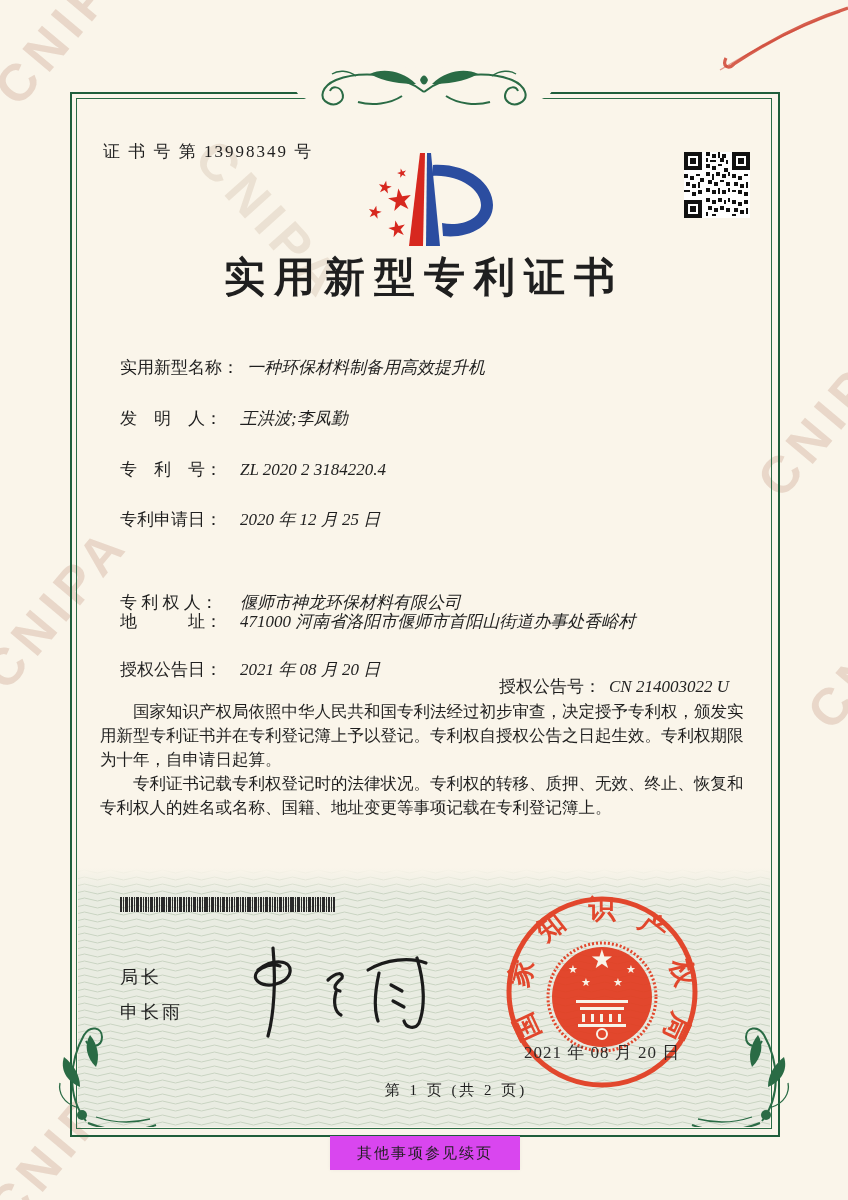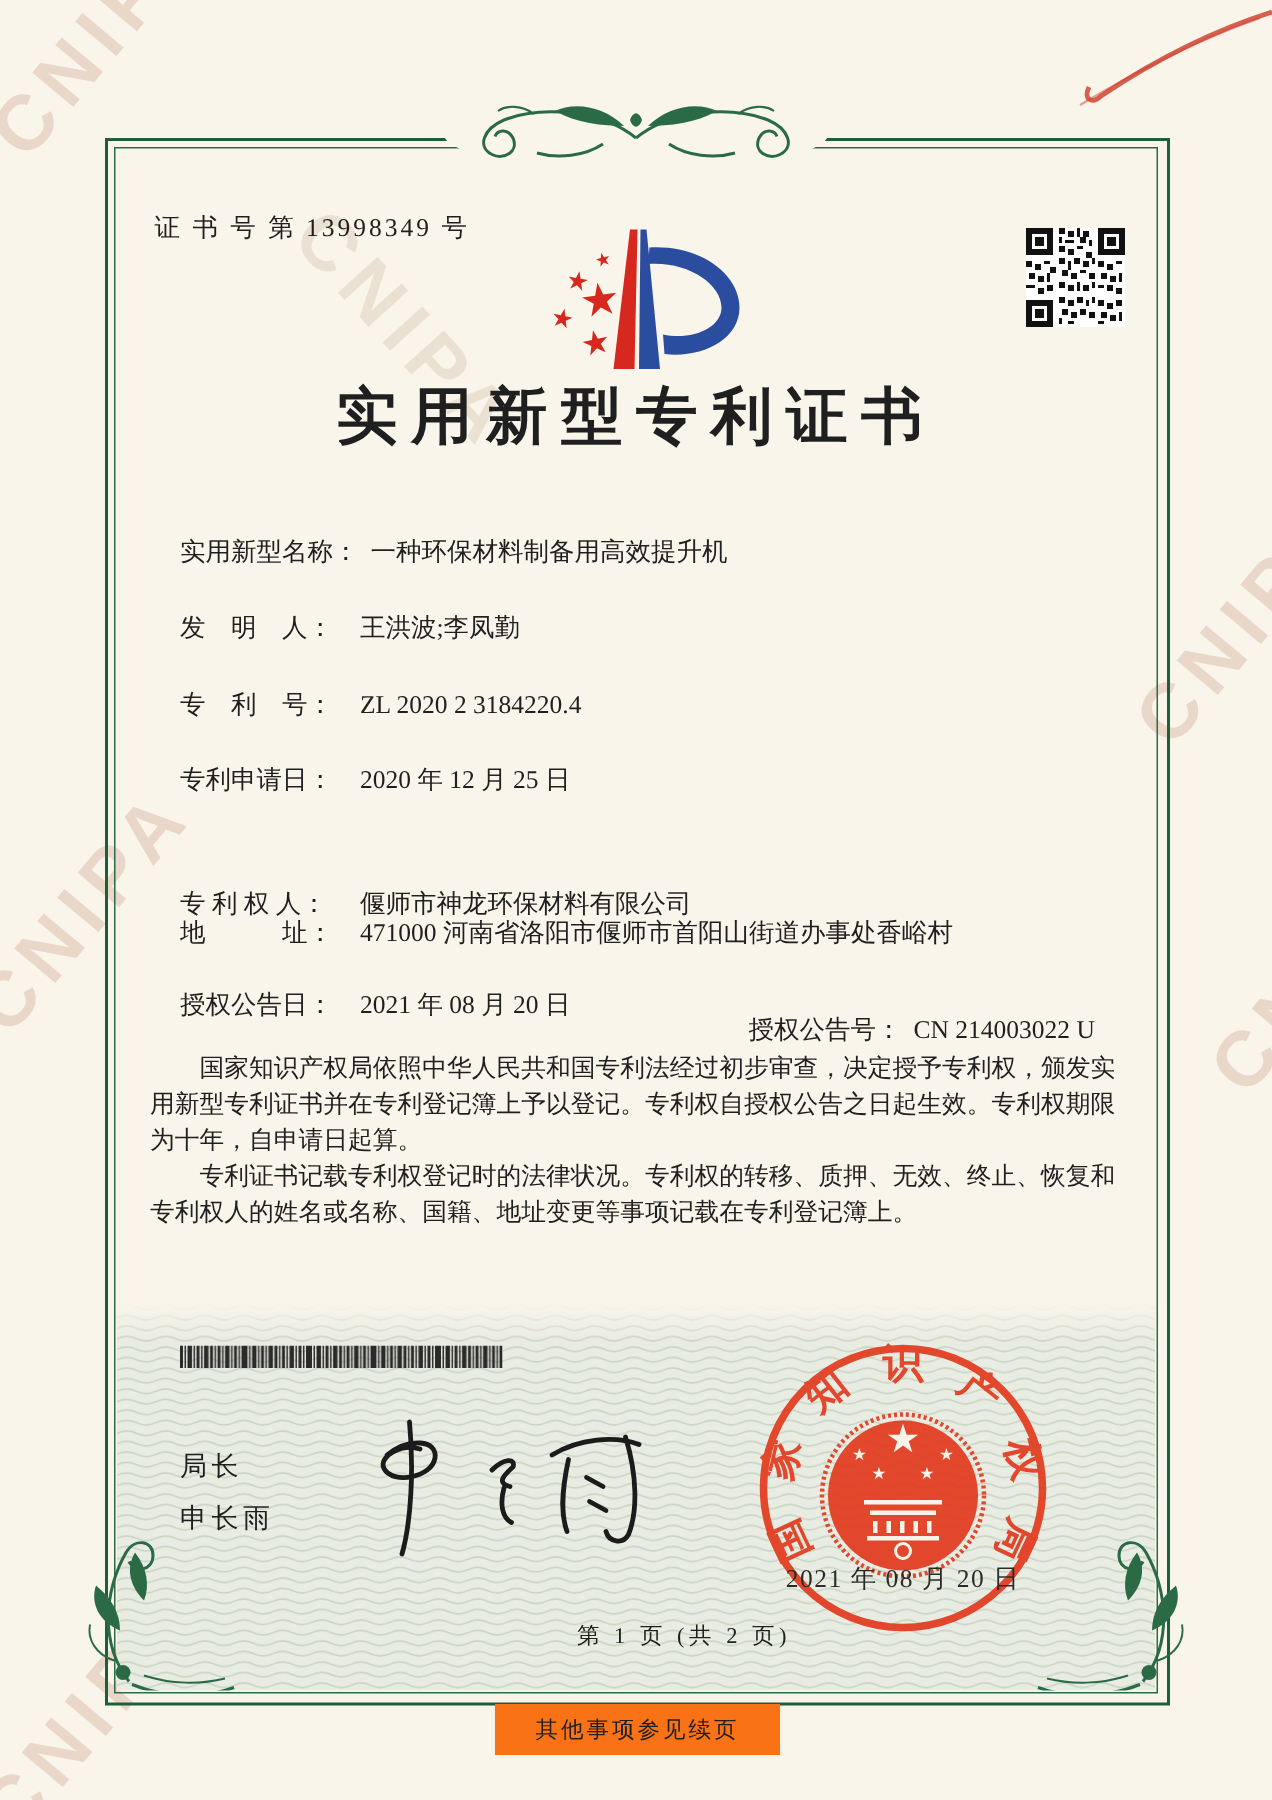--- a/index.html
+++ b/index.html
@@ -28,21 +28,21 @@
   .z4{z-index:4;}
 
   
   .cert-no{position:absolute;left:103px;top:140px;font-size:17px;letter-spacing:2px;z-index:3;}
   .title{position:absolute;left:0;top:250px;width:100%;text-align:center;font-size:41px;
          font-weight:bold;letter-spacing:9px;z-index:3;}
 
   
   .row{position:absolute;left:120px;width:640px;font-size:17px;line-height:22px;z-index:3;}
   .row .label{display:inline-block;min-width:112px;}
-  .row .value{margin-left:8px;}
+  .row .value{margin-left:8px;font-style:italic;}
   .pair2{position:absolute;left:335px;top:17px;margin-left:44px;}
 
   
   .paras{position:absolute;left:100px;top:700px;width:650px;z-index:3;font-size:16.5px;
          line-height:24px;}
   .paras p{margin:0;text-indent:2em;}
 
   
   .wave-zone{position:absolute;left:78px;top:868px;z-index:1;}
   .wave-fade{position:absolute;left:78px;top:868px;width:692px;height:26px;z-index:1;
@@ -53,21 +53,21 @@
 
   
   .signer-title{position:absolute;left:120px;top:965px;font-size:18px;letter-spacing:3px;
                 font-family:Liberation Sans, sans-serif;z-index:3;}
   .signer-name{position:absolute;left:120px;top:1000px;font-size:18px;letter-spacing:3px;
                font-family:"Liberation Sans","DejaVu Sans",sans-serif;z-index:3;}
 
   
   .footer-page{position:absolute;left:0;top:1081px;width:100%;text-align:center;
                font-size:15px;letter-spacing:3px;z-index:3;padding-left:32px;}
-  .cont-strip{position:absolute;left:330px;top:1136px;width:190px;height:34px;background:#f97316;
+  .cont-strip{position:absolute;left:330px;top:1136px;width:190px;height:34px;background:#d946ef;
               box-shadow:0 0 4px rgba(0,0,0,.05);z-index:5;display:flex;align-items:center;
               justify-content:center;font-size:15px;letter-spacing:2px;}
 
   .seal-date{font-family:"Liberation Serif","DejaVu Serif",serif;}
 </style>
 </head>
 <body>
 
 <div class="page">
 

